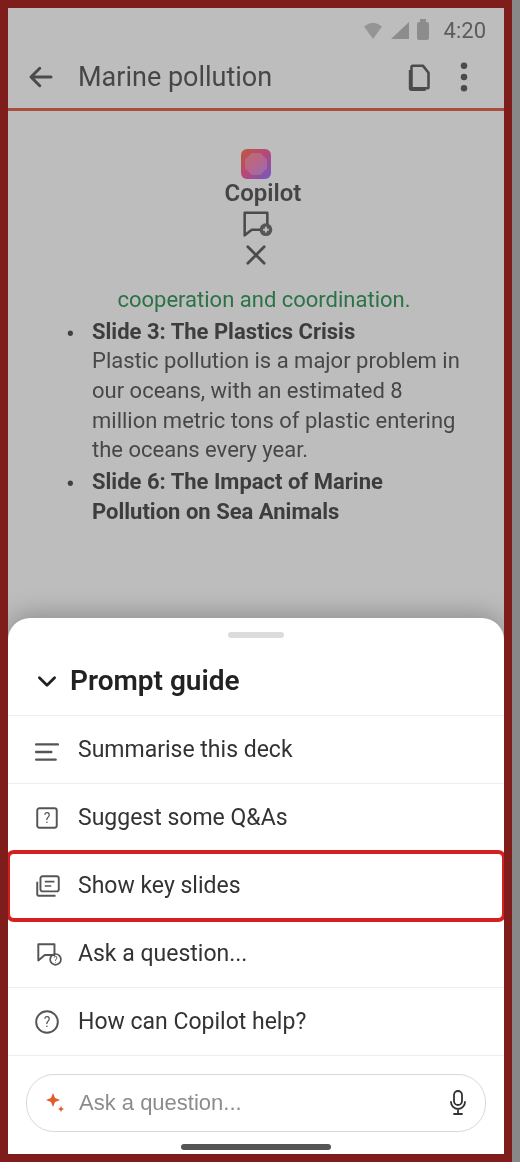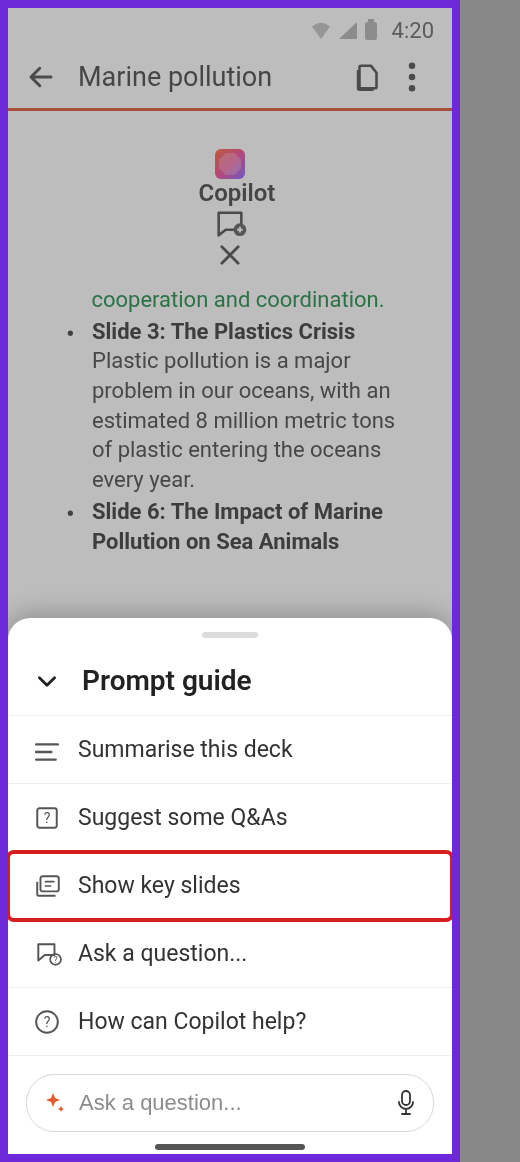--- a/index.html
+++ b/index.html
@@ -1,22 +1,22 @@
 <!DOCTYPE html>
 <html><head>
 <meta charset="utf-8">
 <style>
   * { box-sizing: border-box; margin: 0; padding: 0; }
   html, body { width: 520px; height: 1162px; font-family: -apple-system, "Segoe UI", Roboto, sans-serif; background:#888; }
   .device {
-    width:460px; height:1162px;
+    width:512px; height:1162px;
     background:#fff;
     position:relative;
     overflow:hidden;
-    border:8px solid #6d28d9;
+    border:8px solid #7f1d1d;
   }
   
   .dim-layer {
     position:absolute; inset:0;
     background:#f3f3f3;
   }
   .dim-overlay {
     position:absolute; inset:0;
     background:rgba(90,90,90,0.35);
     pointer-events:none;
@@ -84,21 +84,21 @@
   }
   .grabber {
     width:56px; height:6px; background:#dcdcdc; border-radius:3px;
     margin:0 auto 14px auto;
   }
   .sheet-header {
     display:flex; align-items:center;
     padding:12px 22px 18px 26px;
   }
   .sheet-header .chev { width:36px; display:flex; align-items:center; }
-  .sheet-title { font-size:28px; font-weight:600; color:#222; margin-left:12px;}
+  .sheet-title { font-size:28px; font-weight:600; color:#222; }
   .menu {
     list-style:none;
     border-top:1px solid #eee;
   }
   .menu li {
     display:flex; align-items:flex-end;
     padding:20px 22px 20px 26px;
     border-bottom:1px solid #eee;
     font-size:23px; color:#333;
     cursor:pointer;

